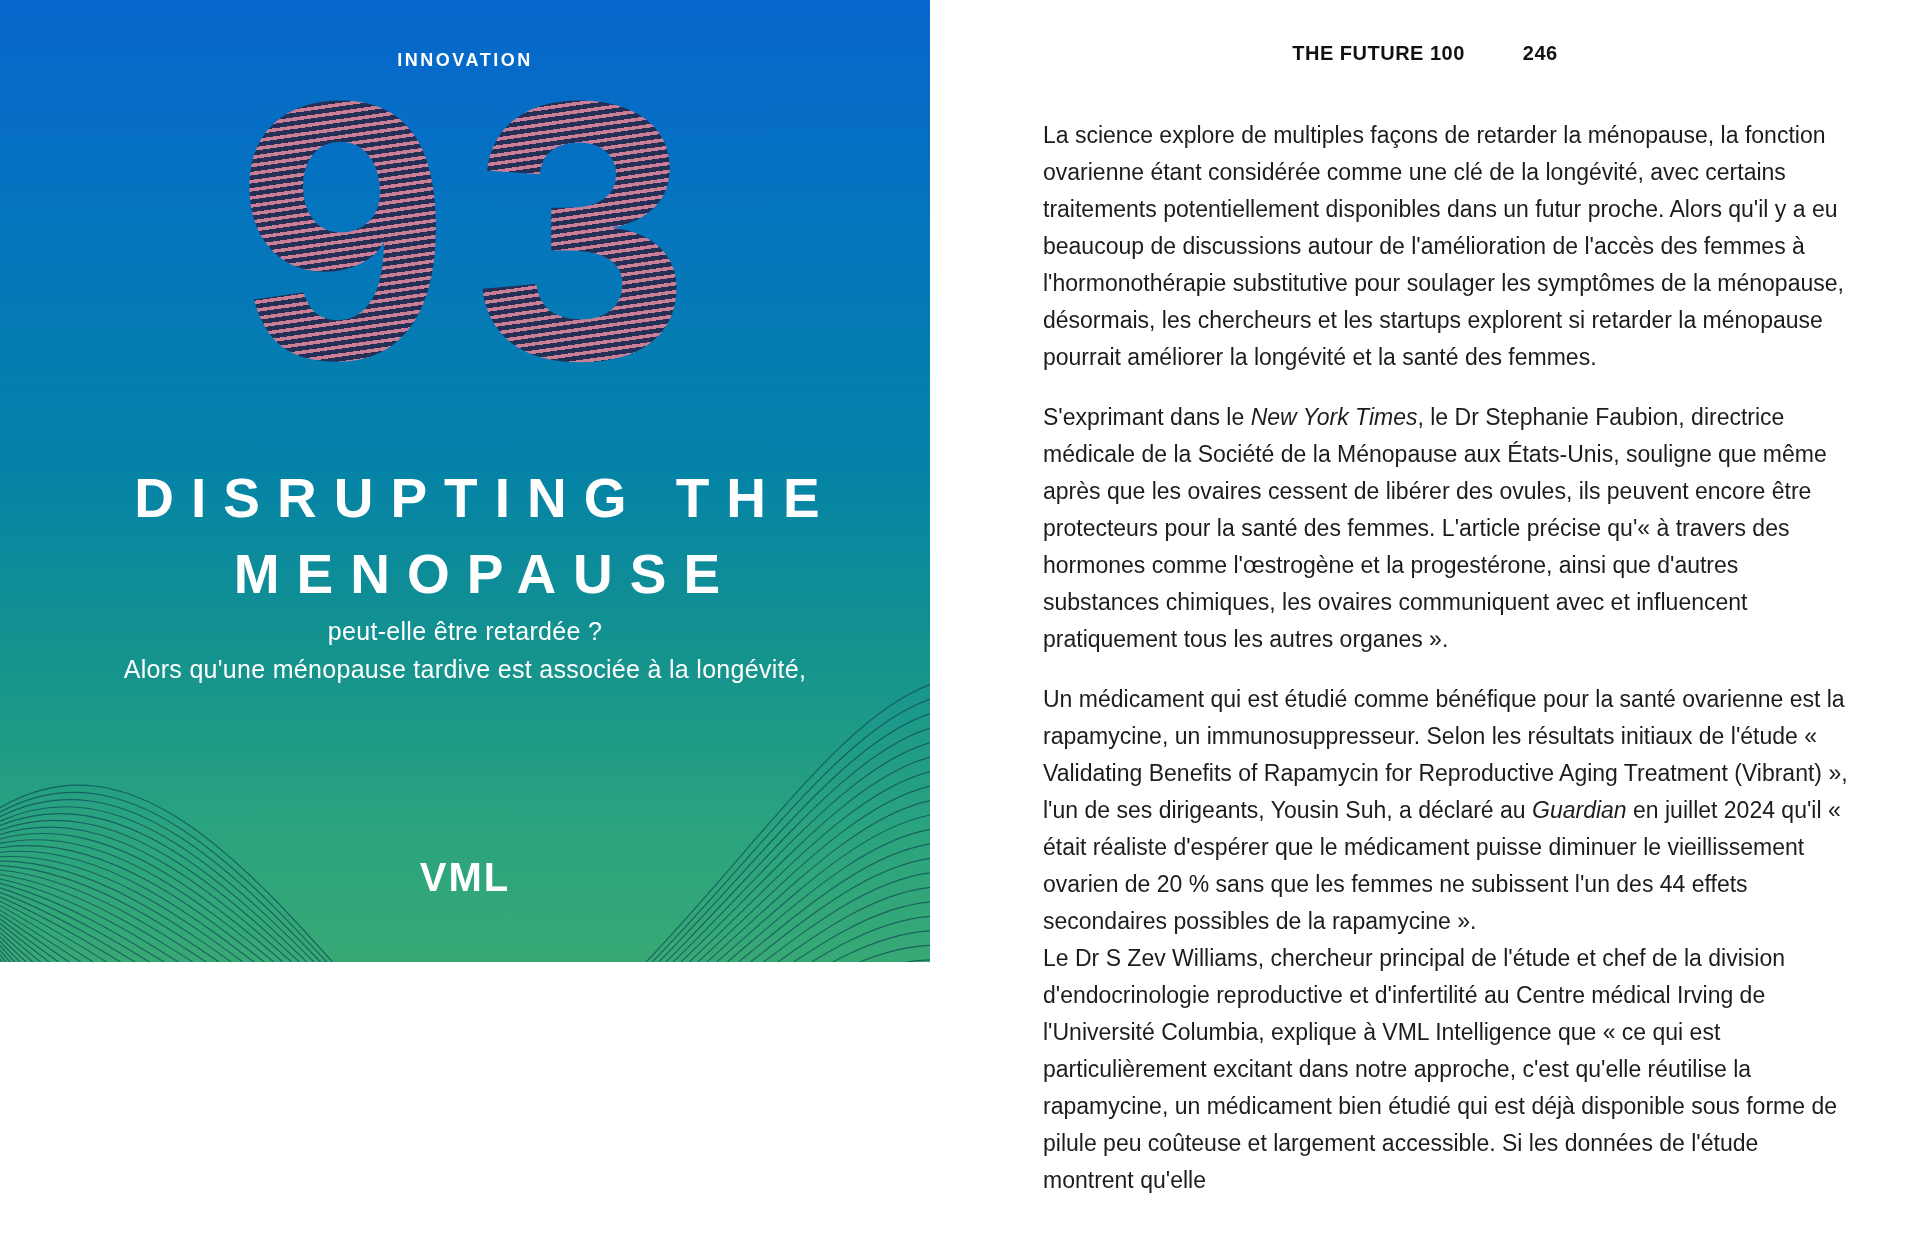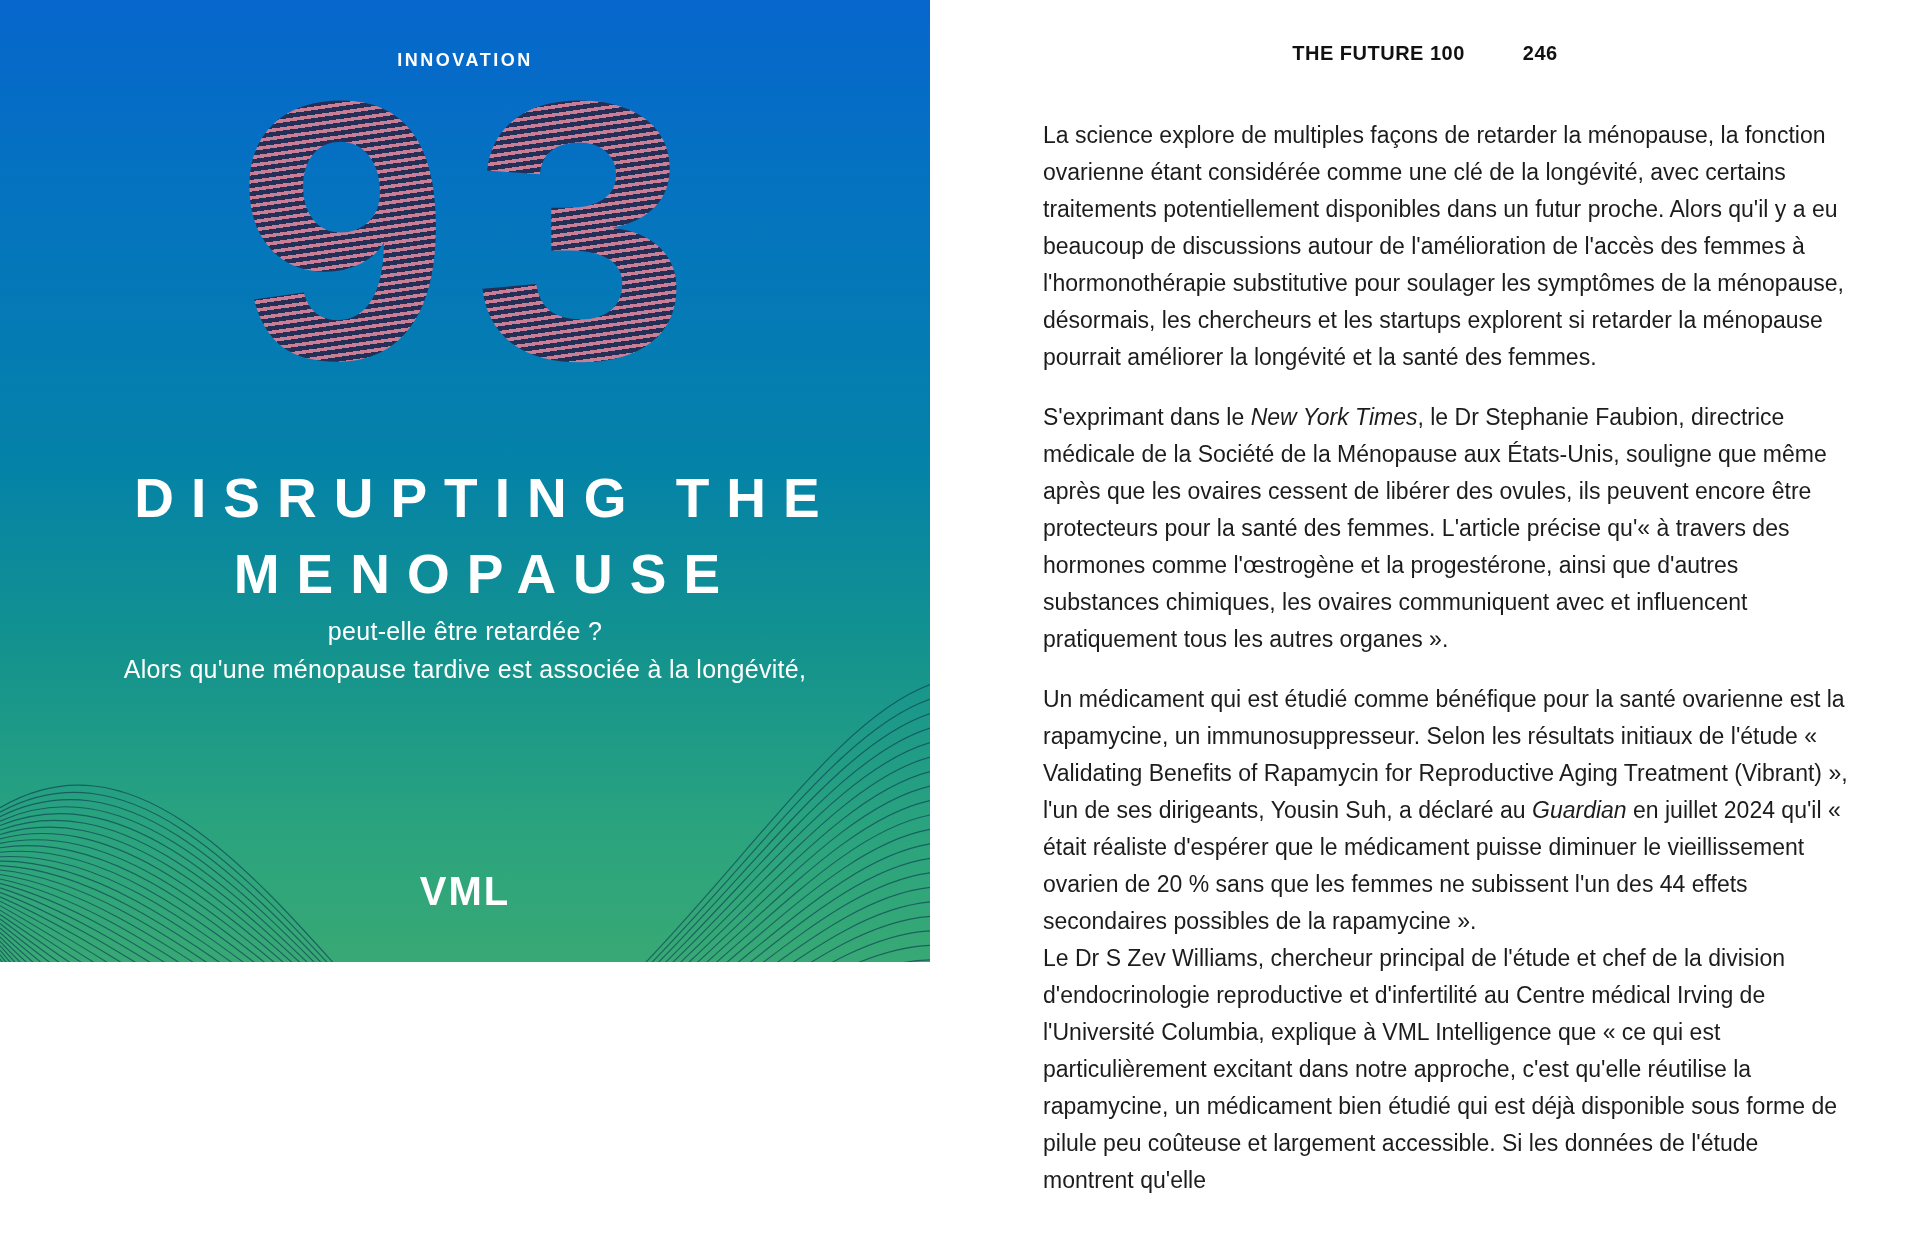--- a/index.html
+++ b/index.html
@@ -47,21 +47,21 @@
   .subtitle{
     position:absolute;top:612px;left:0;width:100%;margin:0;
     text-align:center;color:#ffffff;
     font-size:25px;line-height:38px;font-weight:400;letter-spacing:0.3px;
   }
   .subtitle span{display:block;}
   .wave-svg{
     position:absolute;left:0;top:668px;width:930px;height:574px;
   }
   .vml-logo{
-    position:absolute;bottom:48px;left:0;width:100%;
+    position:absolute;bottom:62px;left:0;width:100%;
     text-align:center;color:#ffffff;
     font-size:40px;font-weight:bold;letter-spacing:2px;
   }
 
   
   .right-page{
     position:absolute;left:930px;top:0;width:990px;height:1242px;
     background:var(--page-bg,#ffffff);
   }
   .page-header{

